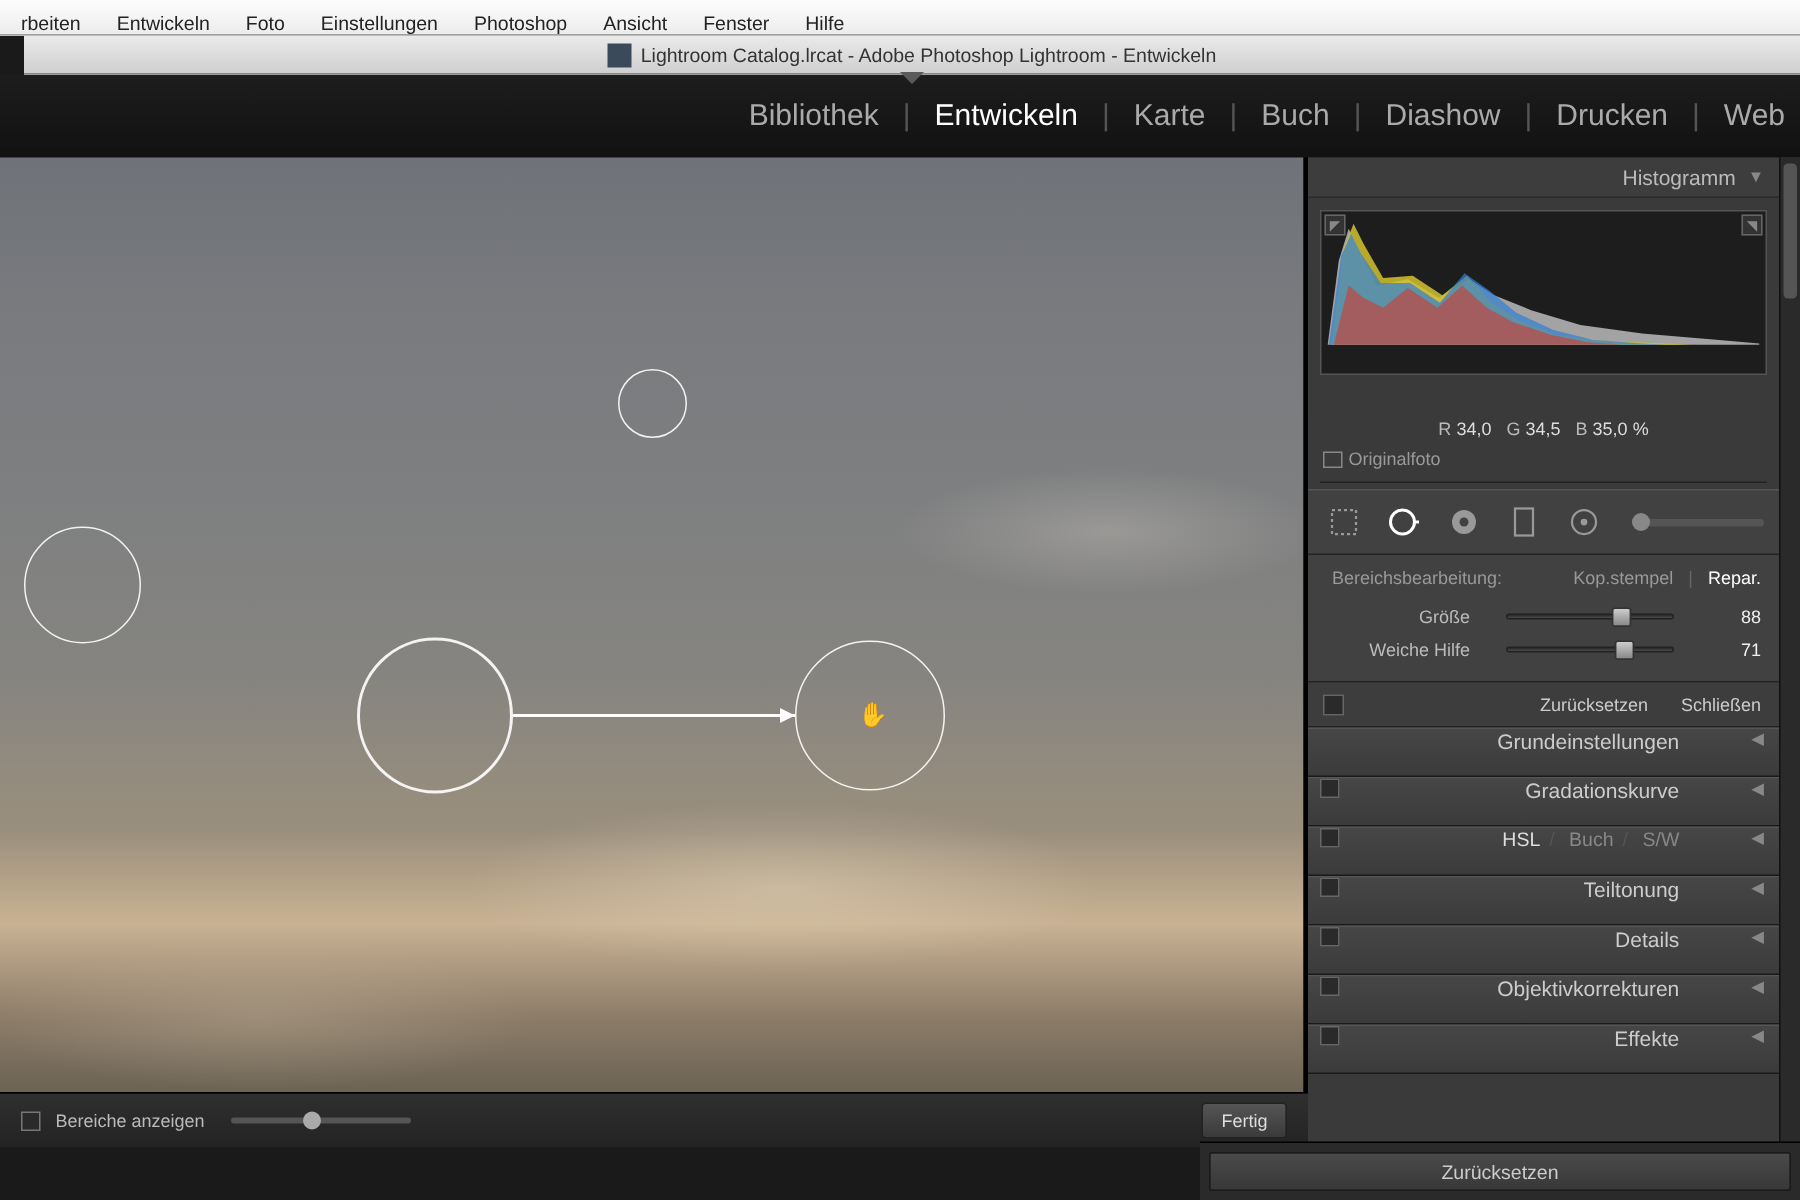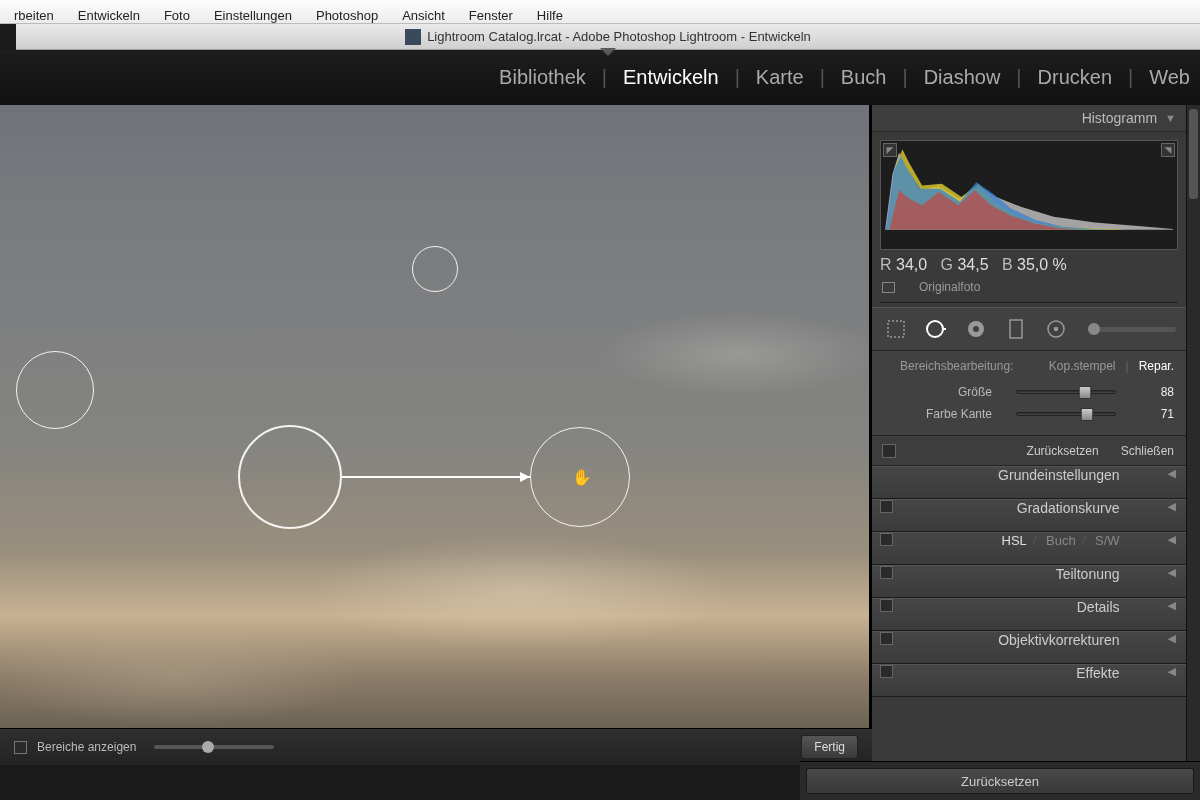--- a/index.html
+++ b/index.html
@@ -46,35 +46,35 @@
   .vscroll .thumb{position:absolute;left:2px;right:2px;top:4px;height:90px;background:#555;border-radius:3px;}
 
   .panel-header{display:flex;align-items:center;justify-content:flex-end;height:27px;padding:0 10px;background:#3d3d3d;color:#bbb;font-size:14px; border-bottom:1px solid #2a2a2a;}
   .panel-header .tri{margin-left:8px;color:#888;font-size:11px;}
 
   .histogram-box{background:#3a3a3a;padding:8px 8px 4px 8px;}
   .histo{position:relative;height:110px;background:#1d1d1d;border:1px solid #555;}
   .clip{position:absolute;top:2px;width:14px;height:14px;background:#333;border:1px solid #666;display:flex;align-items:center;justify-content:center;font-size:9px;color:#888;}
   .clip.l{left:2px;} .clip.r{right:2px;}
   .histo svg{position:absolute;inset:0;}
-  .rgb-line{text-align:left;padding:6px 0 2px 0;font-size:16px;color:#ddd;}
+  .rgb-line{text-align:center;padding:6px 0 2px 0;font-size:12px;color:#ddd;margin-top:23px;}
   .rgb-line b{font-weight:normal;color:#bbb;}
-  .orig-line{display:flex;align-items:center;gap:24px;padding:4px 2px 8px 2px;color:#999;border-bottom:1px solid #222;}
+  .orig-line{display:flex;align-items:center;gap:4px;padding:4px 2px 8px 2px;color:#999;border-bottom:1px solid #222;}
   .orig-line .box{width:13px;height:11px;border:1px solid #888;}
 
   
   .tools{display:flex;align-items:center;height:44px;background:#414141;padding:0 10px;gap:12px;border-top:1px solid #555;border-bottom:1px solid #222;}
   .tool{width:28px;height:28px;display:flex;align-items:center;justify-content:center;color:#bbb;cursor:pointer;border-radius:3px;}
   .tool.active{color:#fff;}
   .tool svg{width:24px;height:24px;}
   .tool-slider{flex:1;height:5px;background:#555;border-radius:3px;position:relative;margin-left:6px;}
   .tool-slider .dot{position:absolute;left:0;top:-4px;width:12px;height:12px;border-radius:50%;background:#888;}
 
   
-  .spotpanel{background:#414141;padding:8px 12px 10px 28px;border-bottom:1px solid #222;}
+  .spotpanel{background:#414141;padding:8px 12px 10px 16px;border-bottom:1px solid #222;}
   .spot-row1{display:flex;align-items:center;font-size:12px;color:#999;margin-bottom:8px;}
   .spot-row1 .title{flex:1;}
   .spot-row1 .opt{color:#999;cursor:pointer;}
   .spot-row1 .opt.active{color:#fff;}
   .spot-row1 .bar{color:#666;padding:0 10px;}
   .slider-row{display:flex;align-items:center;height:22px;gap:24px;}
   .slider-row .lbl{width:92px;text-align:right;color:#bbb;font-size:12px;}
   .slider-row .track{flex:1;height:4px;background:linear-gradient(#2a2a2a,#4a4a4a);border-radius:2px;position:relative;border:1px solid #222;}
   .slider-row .handle{position:absolute;top:-5px;width:13px;height:13px;border-radius:2px;background:linear-gradient(#ccc,#888);border:1px solid #333;transform:translateX(-50%);}
   .slider-row .val{width:34px;text-align:right;color:#eee;font-size:12px;}
@@ -224,21 +224,21 @@
           <span class="opt active">Repar.</span>
         </div>
         <div class="slider-row">
           <div class="lbl">Größe</div>
           <div class="track">
               <div class="handle" style="left:69%"></div>
             </div>
           <div class="val">88</div>
         </div>
         <div class="slider-row">
-          <div class="lbl">Farbe Kante</div>
+          <div class="lbl">Weiche Hilfe</div>
           <div class="track">
               <div class="handle" style="left:71%"></div>
             </div>
           <div class="val">71</div>
         </div>
       </div>
       <div class="actionbar">
         <div class="sw"></div>
         <span>Zurücksetzen</span>
         <span>Schließen</span>

